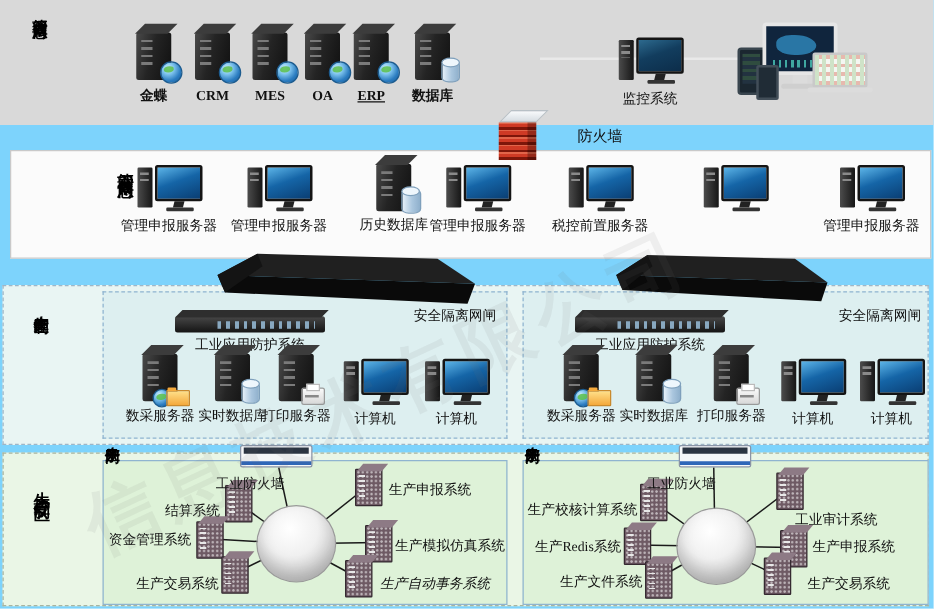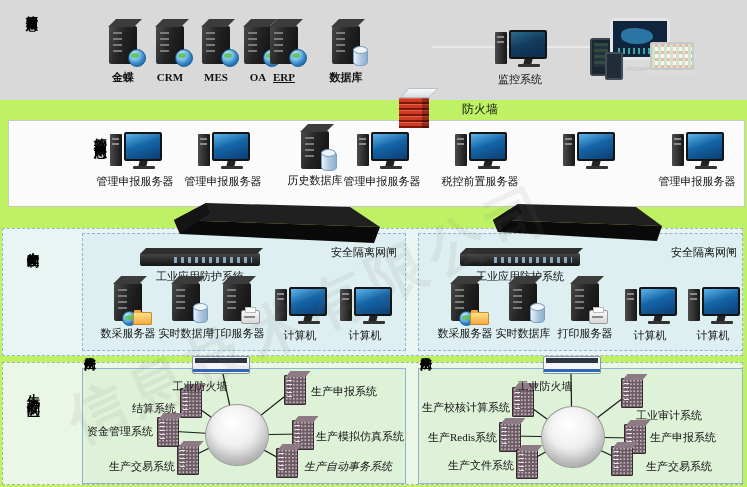--- a/index.html
+++ b/index.html
@@ -1,16 +1,16 @@
 <!DOCTYPE html>
 <html><head>
 <meta charset="utf-8">
 <style>
   html,body{margin:0;padding:0;background:#fff;}
-  #canvas{position:relative;width:747px;height:487px;background:#bef264;overflow:hidden;
+  #canvas{position:relative;width:747px;height:487px;background:#7dd3fc;overflow:hidden;
           font-family:"Liberation Serif","DejaVu Serif",serif;color:#111;}
   .band{position:absolute;z-index:0;box-sizing:border-box;}
   #band1{left:0;top:0;width:747px;height:100px;background:#d9d9d9;}
   #band2{left:8px;top:120px;width:737px;height:87px;background:#fbfbfb;border:1px solid #c9c9c9;}
   #band3{left:2px;top:228px;width:741px;height:128px;background:#e9f5f3;border:1px dashed #9fb6c6;}
   #band4{left:2px;top:362px;width:741px;height:123px;background:#eaf6e6;border:1px dashed #a7b4a0;}
   .panel3{position:absolute;z-index:0;box-sizing:border-box;background:#ddeff0;border:1px dashed #8fb4d0;}
   #panel3L{left:82px;top:233px;width:324px;height:118px;}
   #panel3R{left:418px;top:233px;width:325px;height:118px;}
   .panel4{position:absolute;z-index:0;box-sizing:border-box;background:#def2d8;border:1px solid #8fb4d0;}
@@ -185,21 +185,21 @@
       </div>
     <div class="lbl" style="margin-top:7px;font-weight:600;">CRM</div>
   </div>
   <div class="item" style="left:226px;top:26px;width:64px;">
     <div class="tower">
         <span class="slots"></span>
         <span class="badge globe"></span>
       </div>
     <div class="lbl" style="margin-top:7px;font-weight:600;">OA</div>
   </div>
-  <div class="item" style="left:252px;top:26px;width:64px;text-decoration:underline;">
+  <div class="item" style="left:265px;top:26px;width:64px;text-decoration:underline;">
     <div class="tower">
         <span class="slots"></span>
         <span class="badge globe"></span>
       </div>
     <div class="lbl" style="margin-top:7px;font-weight:600;">ERP</div>
   </div>
   <div class="item" style="left:314px;top:26px;width:64px;">
     <div class="tower">
         <span class="slots"></span>
         <span class="badge db"></span>

